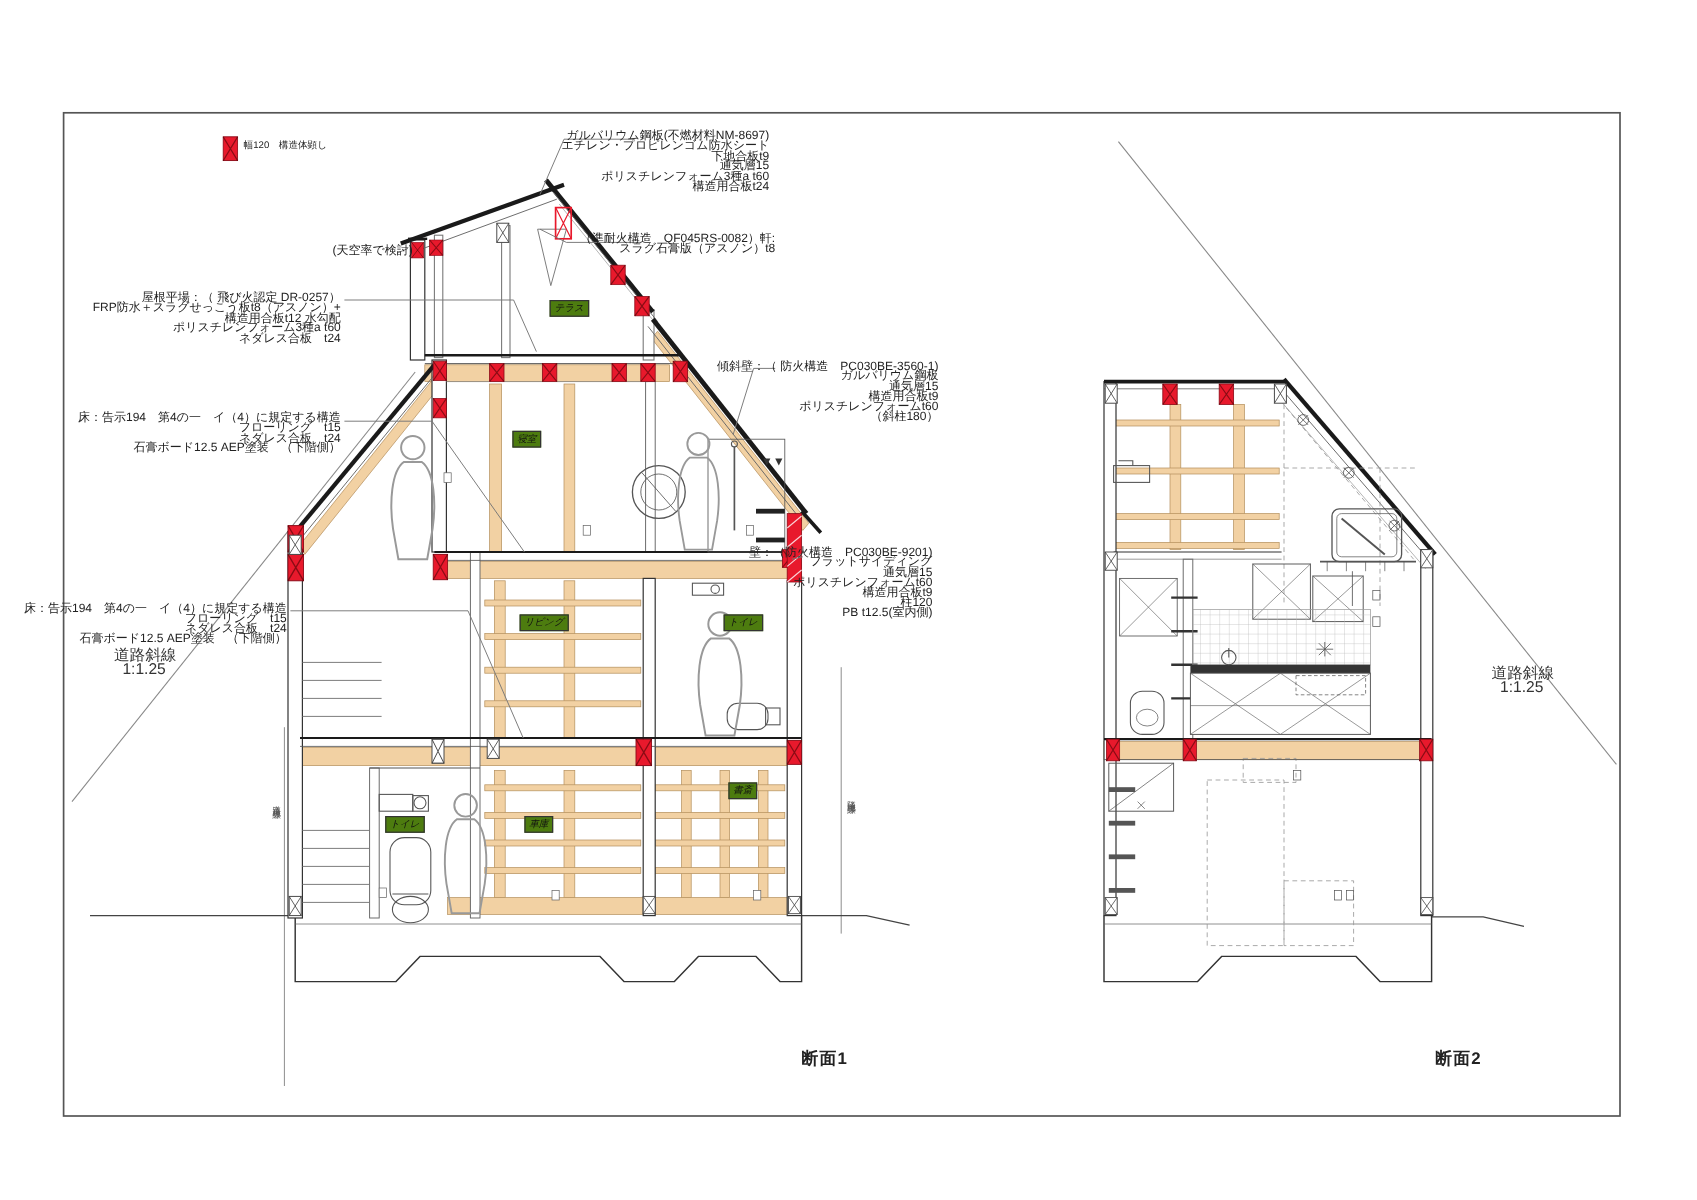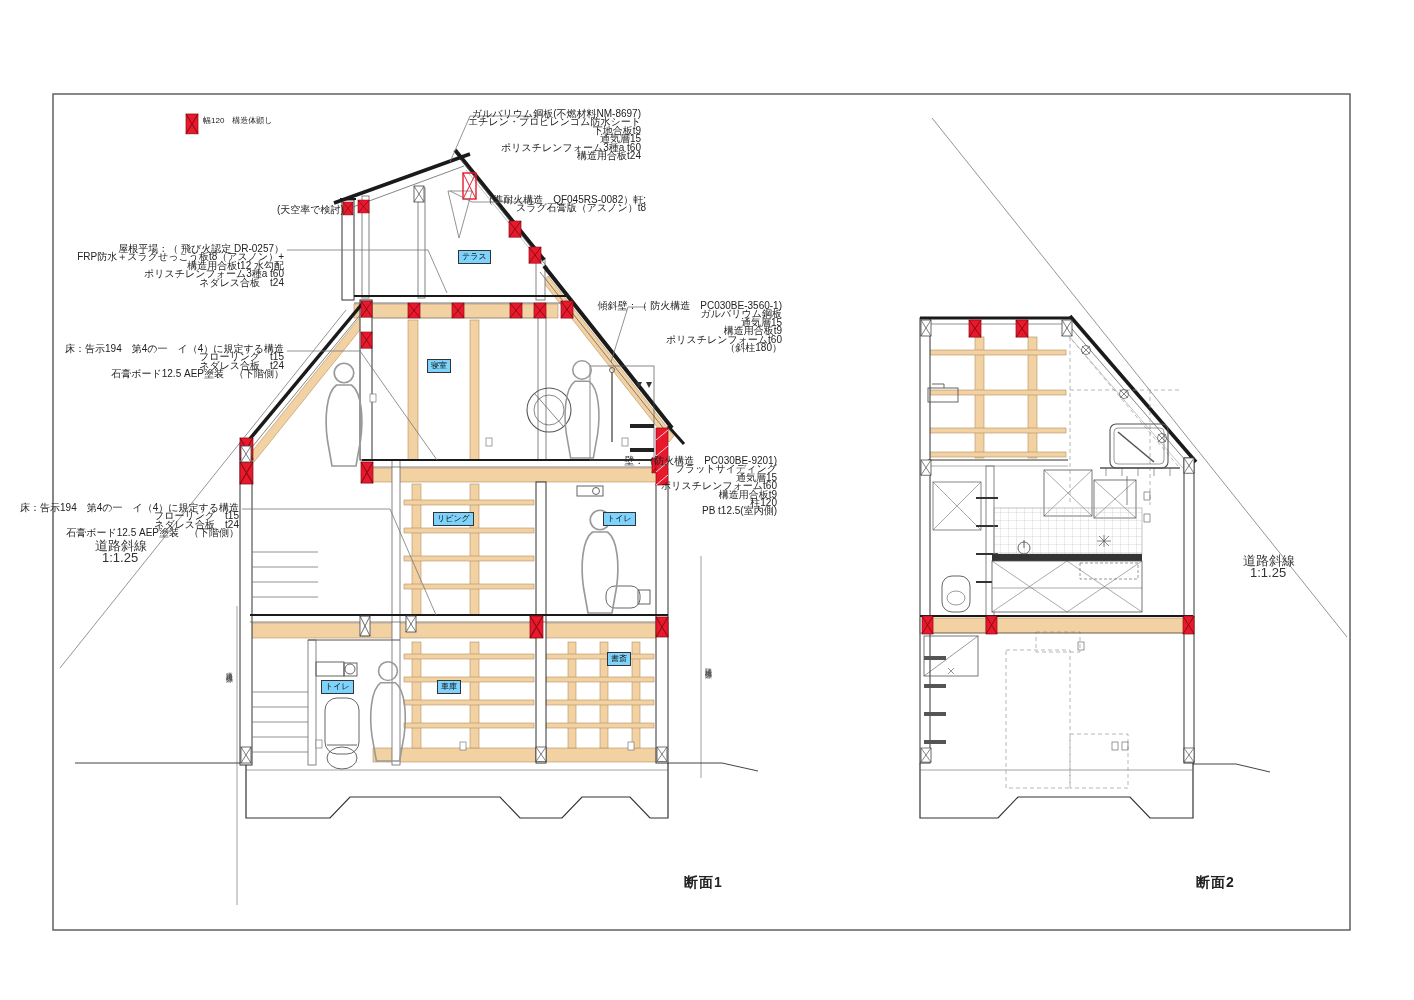--- a/index.html
+++ b/index.html
@@ -3,22 +3,22 @@
 <meta charset="utf-8">
 <style>
   html,body{margin:0;padding:0;background:#fff;}
   .canvas{position:relative;width:1414px;height:1000px;background:#ffffff;overflow:hidden;
           font-family:"Liberation Sans","DejaVu Sans",sans-serif;color:#111;}
   svg{position:absolute;left:0;top:0;}
   .lbl{position:absolute;white-space:nowrap;}
   .ann{position:absolute;font-size:10px;line-height:8.4px;color:#222;text-align:right;white-space:nowrap;}
   .ann div{white-space:nowrap;}
   .ann.leftal{text-align:left;}
-  .roombox{position:absolute;font-size:8px;line-height:10px;border:1px solid #333;background:#7dd3fc;
-           padding:1px 3px;color:#111;white-space:nowrap;}
+  .roombox{position:absolute;font-size:8px;line-height:10px;border:1px solid #333;background:#4d7c0f;
+           padding:1px 3px;color:#111;white-space:nowrap;font-style:italic;}
   .sectitle{position:absolute;font-size:14px;font-weight:bold;letter-spacing:1px;color:#222;}
   .vert{position:absolute;writing-mode:vertical-rl;text-orientation:upright;font-size:7px;color:#555;letter-spacing:1px;}
   .small{font-size:8px;color:#222;}
   .roadlbl{position:absolute;font-size:13px;line-height:12px;color:#333;}
   .roadlbl .ind{padding-left:7px;}
 </style>
 </head>
 <body>
 
 <div class="canvas">
@@ -446,16 +446,16 @@
 <div class="vert" style="left:703px;top:662px;">隣地境界線</div>
 
 <div class="roombox" style="left:458px;top:250px;">テラス</div>
 <div class="roombox" style="left:427px;top:359px;">寝室</div>
 <div class="roombox" style="left:433px;top:512px;">リビング</div>
 <div class="roombox" style="left:603px;top:512px;">トイレ</div>
 <div class="roombox" style="left:321px;top:680px;">トイレ</div>
 <div class="roombox" style="left:437px;top:680px;">車庫</div>
 <div class="roombox" style="left:607px;top:652px;">書斎</div>
 
-<div class="sectitle" style="left:684px;top:874px;">断面1</div>
+<div class="sectitle" style="left:668px;top:874px;">断面1</div>
 <div class="sectitle" style="left:1196px;top:874px;">断面2</div>
 
 </div>
 
 </body></html>

